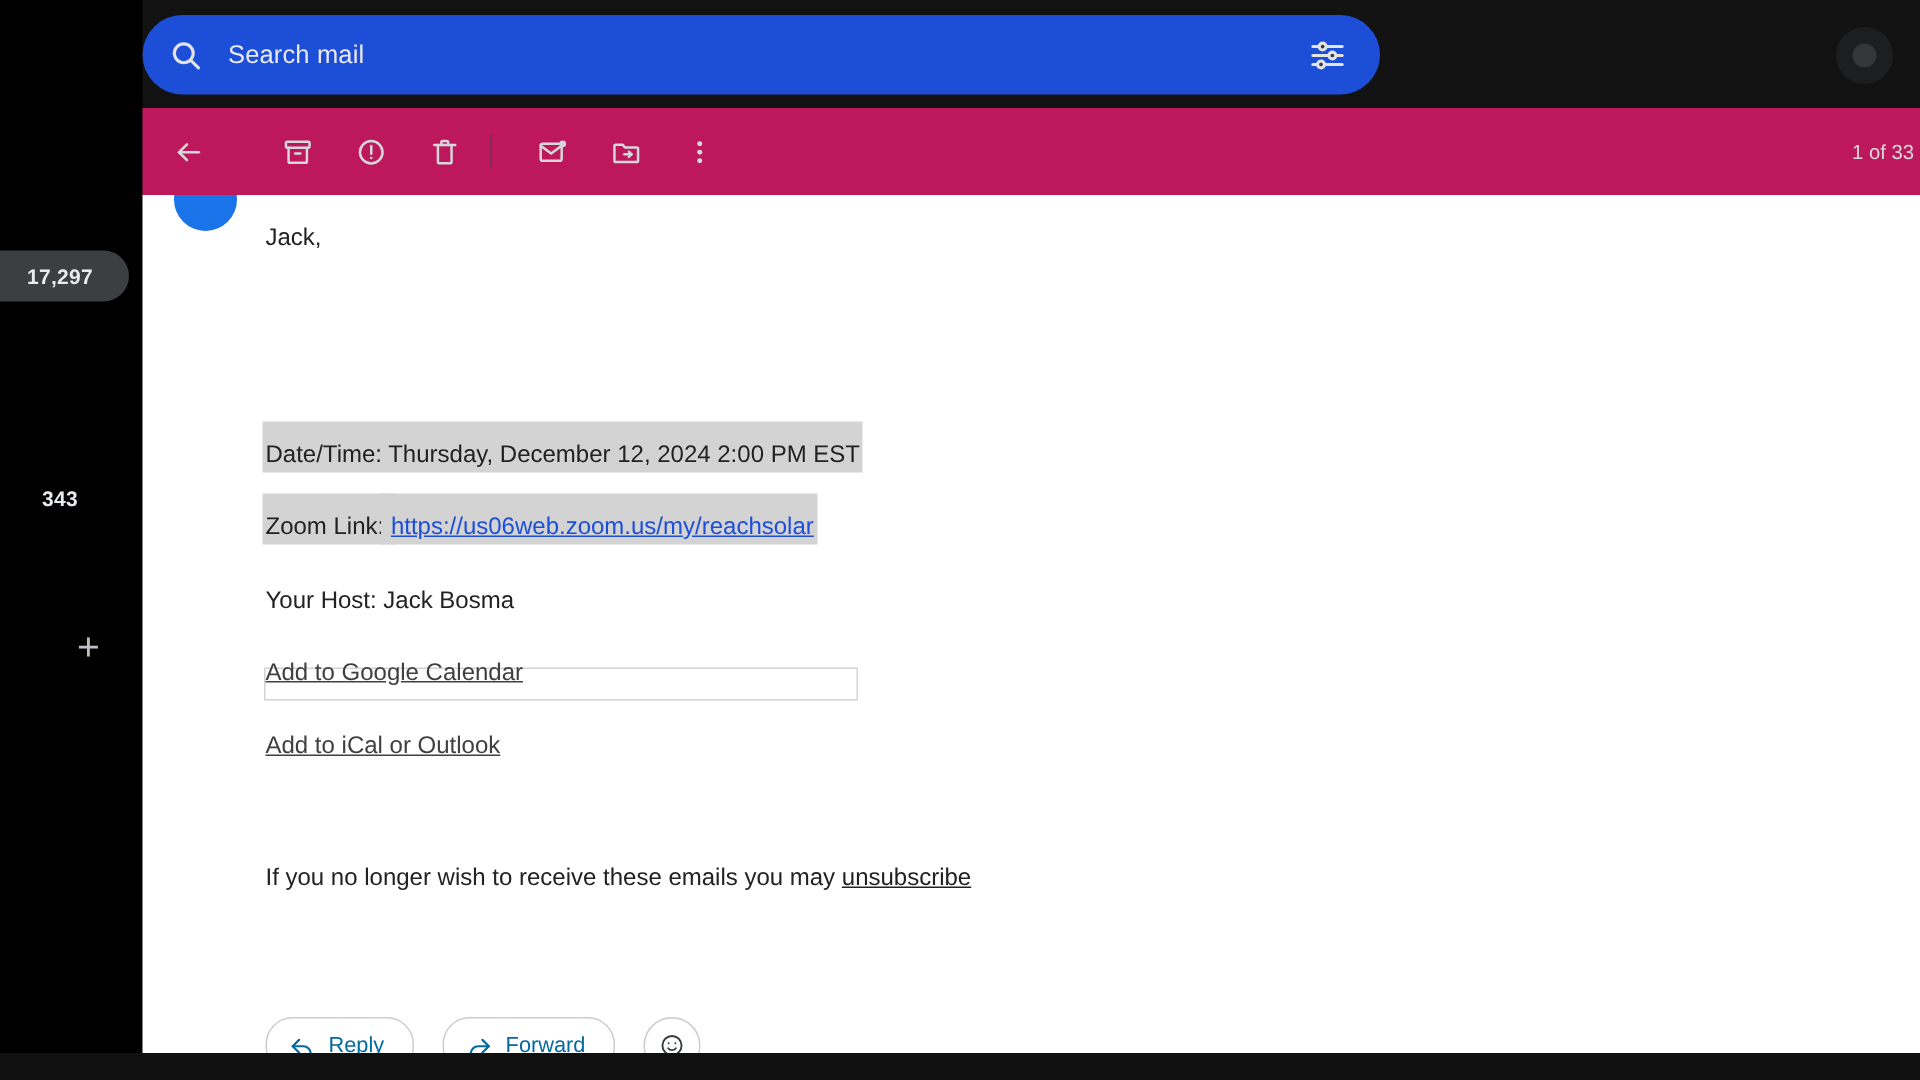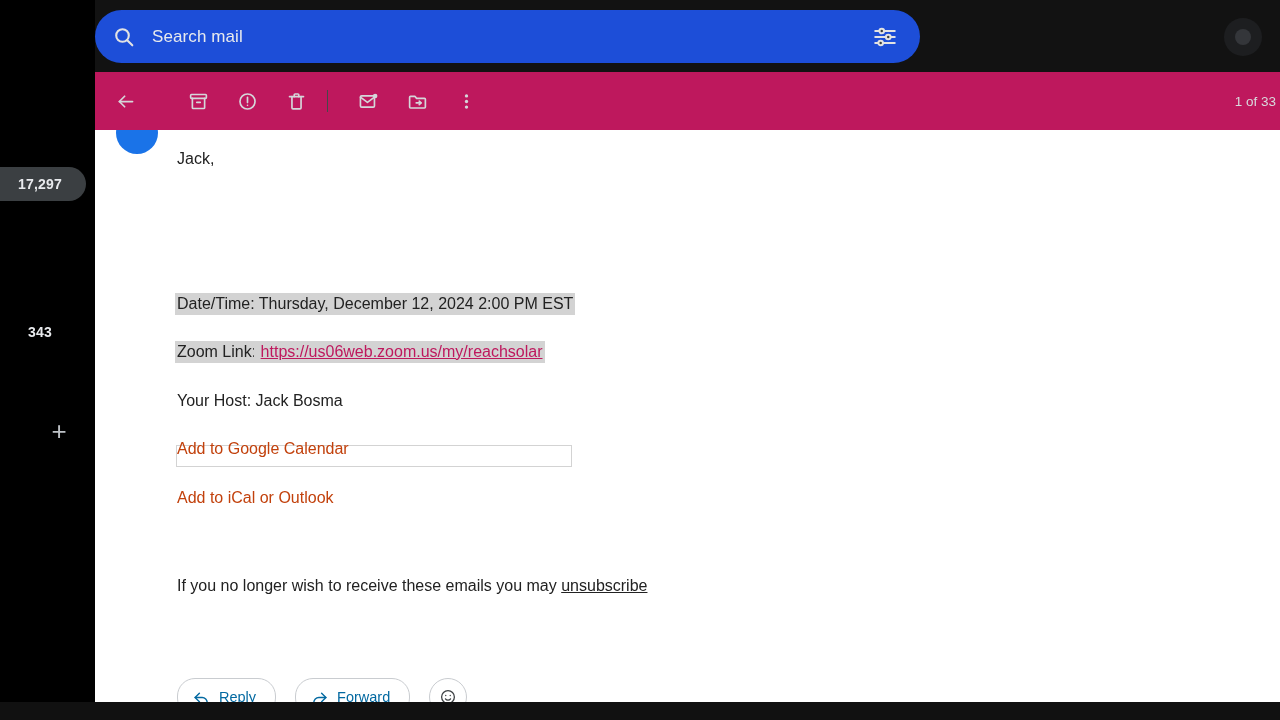--- a/index.html
+++ b/index.html
@@ -154,37 +154,38 @@
     position: absolute;
     left: 82px;
     color: #222222;
     font-size: 16px;
     line-height: 20px;
     white-space: nowrap;
   }
 
   .sel {
     background: #d3d3d3;
-    padding: 2px 2px 3px 2px;
+    padding: 14px 2px 3px 2px;
     margin: -2px -2px -3px -2px;
     box-decoration-break: clone;
   }
   .sel-gap {
     position: absolute;
     left: 81px; top: 315px;
     width: 394px; height: 20px;
     border: 1px solid #d3d3d3;
     background: #ffffff;
   }
 
   .mail-link {
-    color: #c2410c;
+    color: #404040;
+    text-decoration: underline;
   }
   .link-inline {
-    color: #be185d;
+    color: #1d4ed8;
     text-decoration: underline;
   }
   .underline-plain {
     text-decoration: underline;
     color: #222222;
     margin-top: 16px;
   }
 
   
   .actions {

